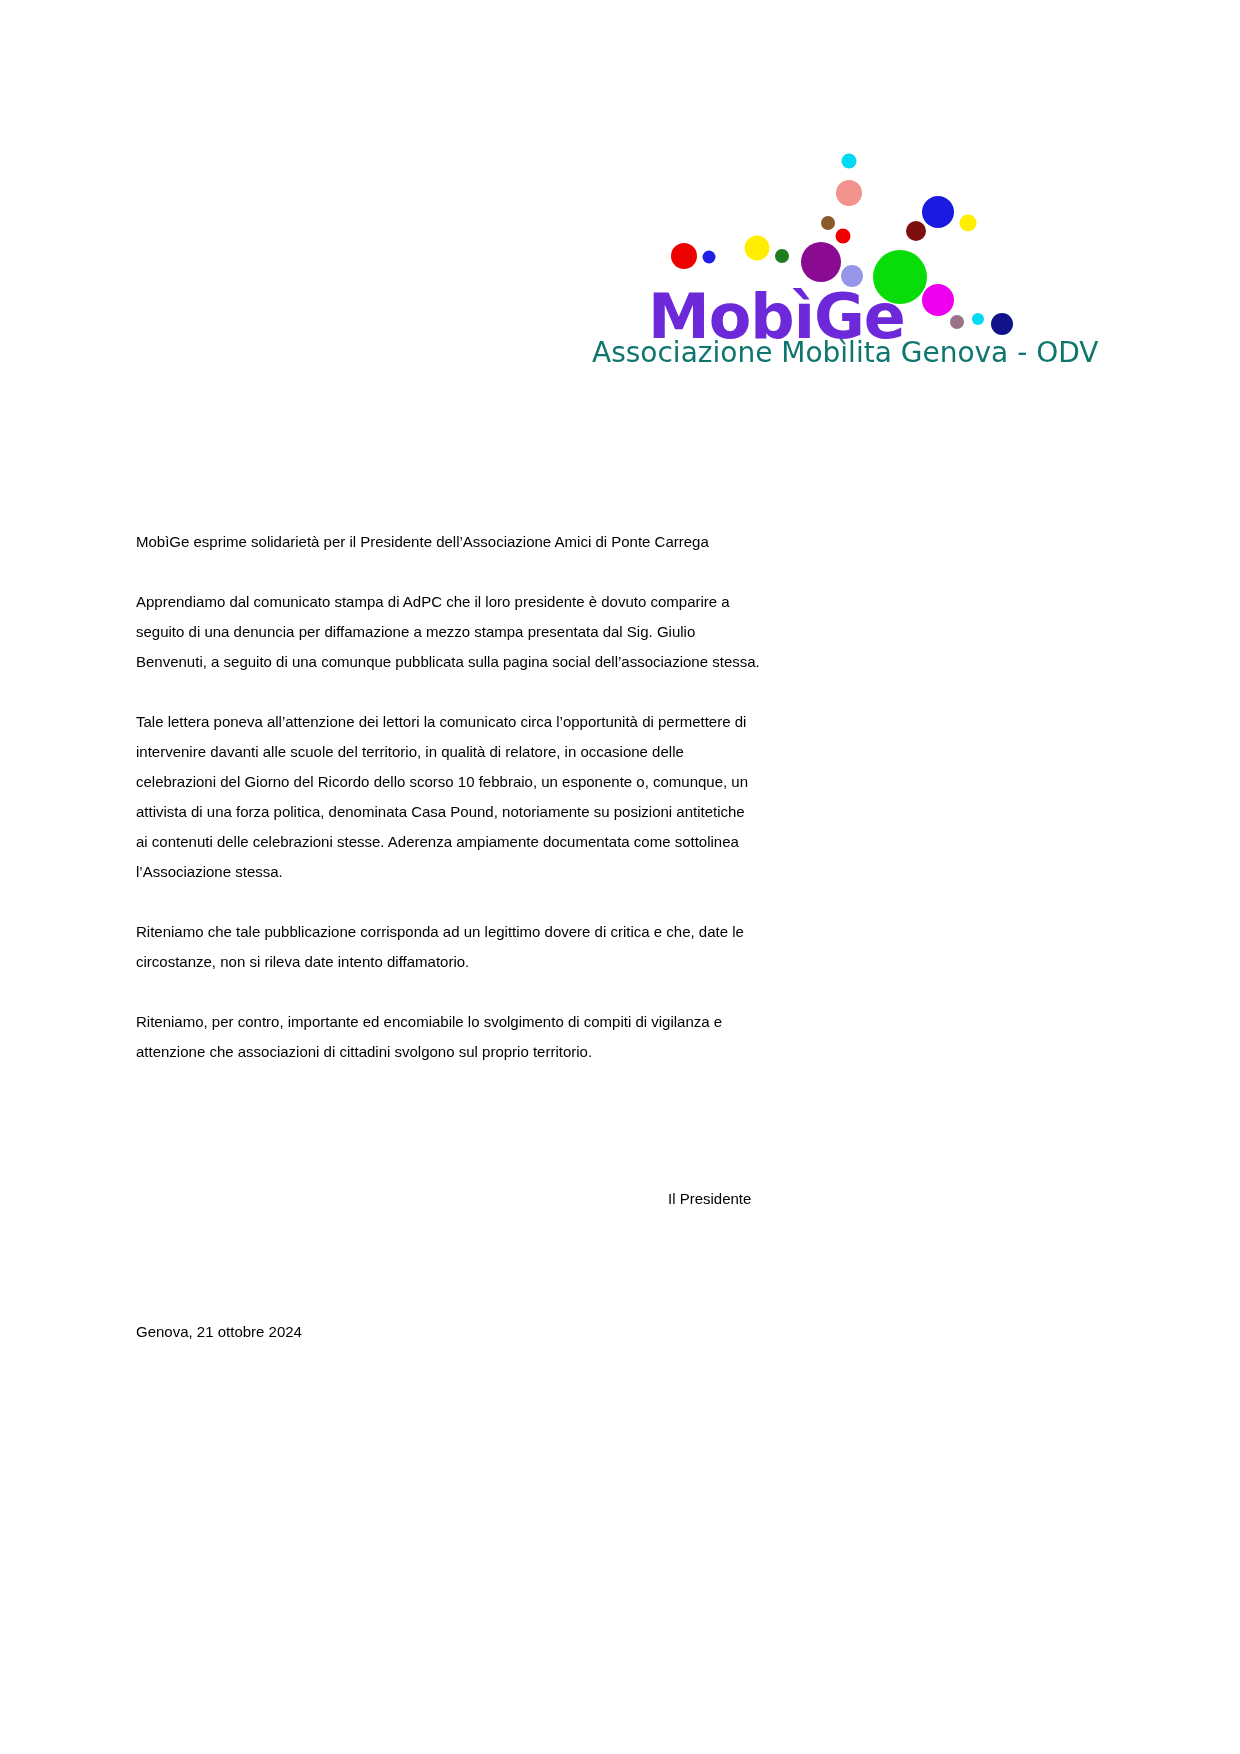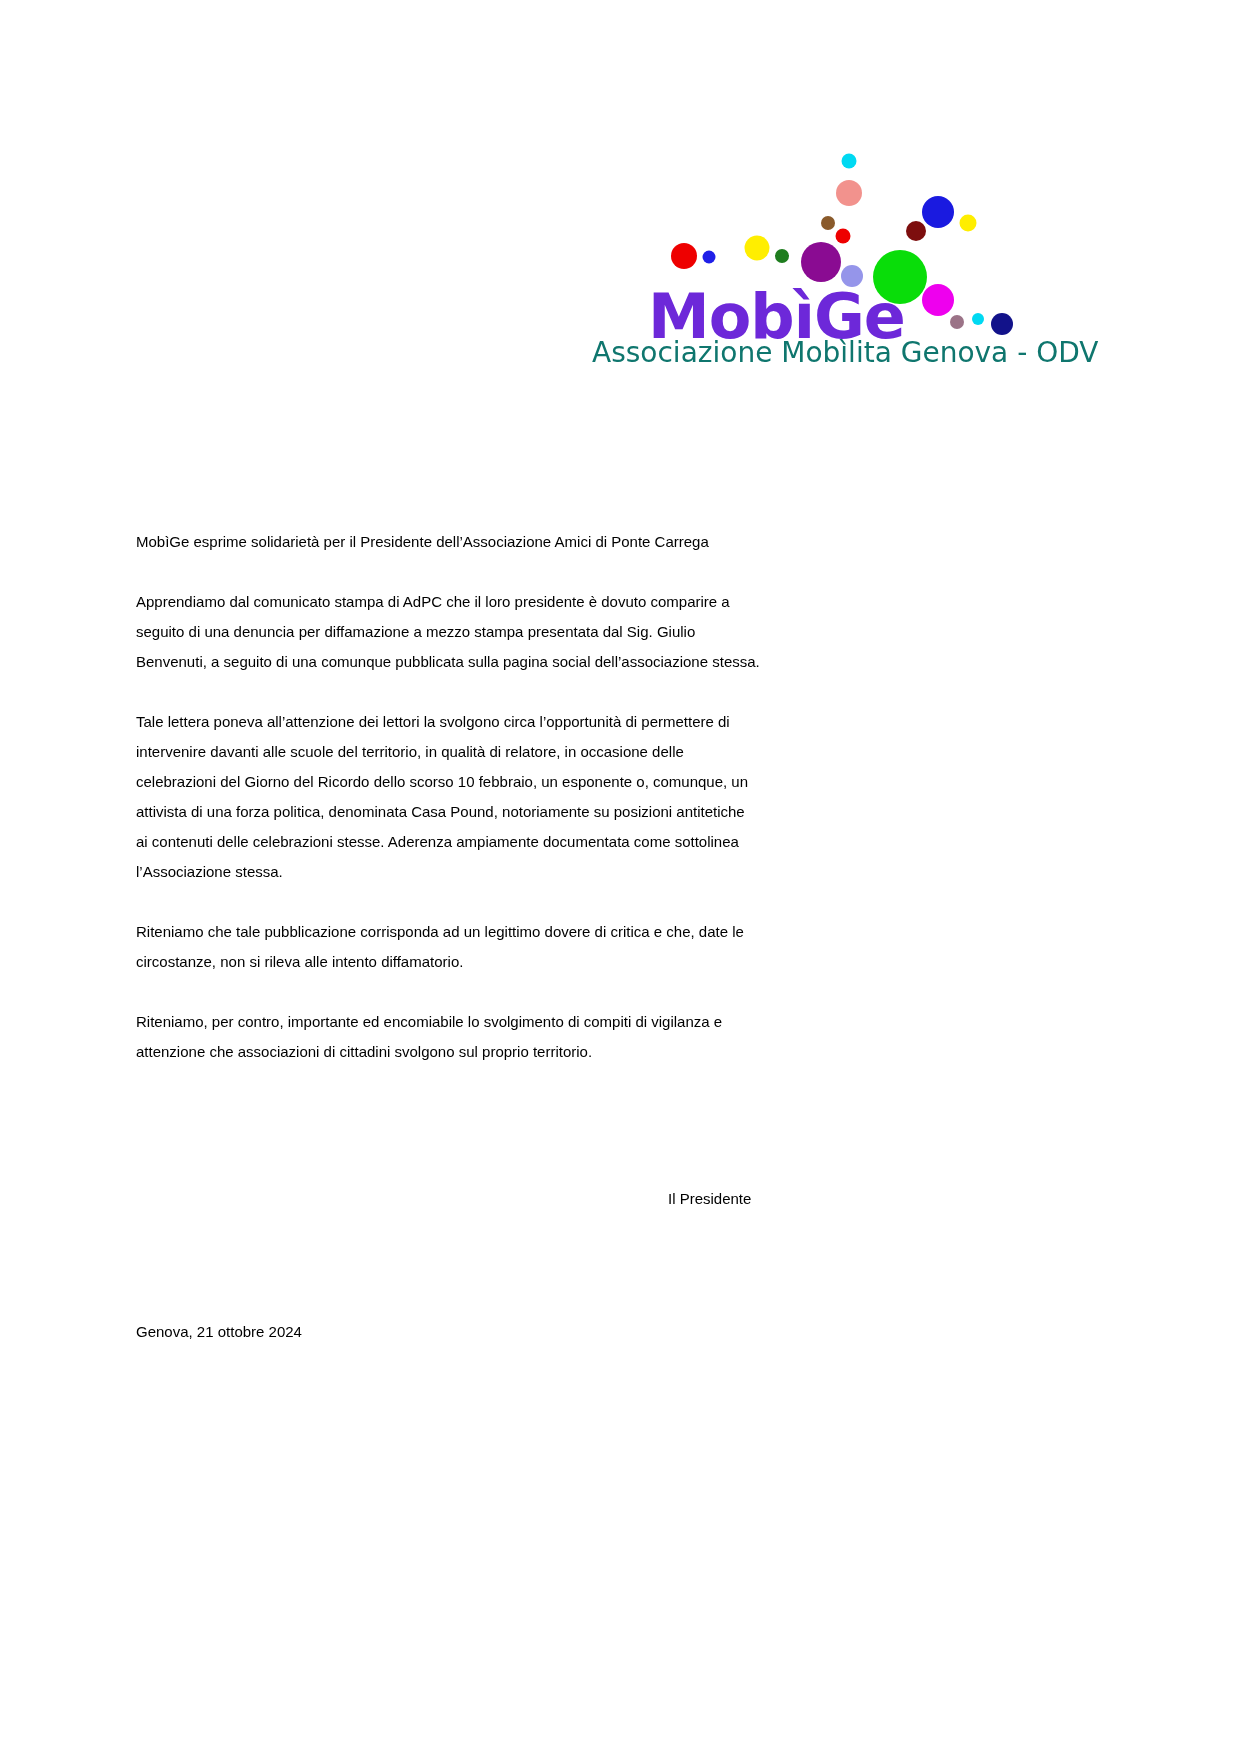--- a/index.html
+++ b/index.html
@@ -117,30 +117,30 @@
     <div class="paragraphs" id="paragraphs">
         <div class="para">
           <div class="pline">MobìGe esprime solidarietà per il Presidente dell’Associazione Amici di Ponte Carrega</div>
         </div>
         <div class="para">
           <div class="pline">Apprendiamo dal comunicato stampa di AdPC che il loro presidente è dovuto comparire a</div>
           <div class="pline">seguito di una denuncia per diffamazione a mezzo stampa presentata dal Sig. Giulio</div>
           <div class="pline">Benvenuti, a seguito di una comunque pubblicata sulla pagina social dell’associazione stessa.</div>
         </div>
         <div class="para">
-          <div class="pline">Tale lettera poneva all’attenzione dei lettori la svolgono circa l’opportunità di permettere di</div>
+          <div class="pline">Tale lettera poneva all’attenzione dei lettori la comunicato circa l’opportunità di permettere di</div>
           <div class="pline">intervenire davanti alle scuole del territorio, in qualità di relatore, in occasione delle</div>
           <div class="pline">celebrazioni del Giorno del Ricordo dello scorso 10 febbraio, un esponente o, comunque, un</div>
           <div class="pline">attivista di una forza politica, denominata Casa Pound, notoriamente su posizioni antitetiche</div>
           <div class="pline">ai contenuti delle celebrazioni stesse. Aderenza ampiamente documentata come sottolinea</div>
           <div class="pline">l’Associazione stessa.</div>
         </div>
         <div class="para">
           <div class="pline">Riteniamo che tale pubblicazione corrisponda ad un legittimo dovere di critica e che, date le</div>
-          <div class="pline">circostanze, non si rileva alle intento diffamatorio.</div>
+          <div class="pline">circostanze, non si rileva date intento diffamatorio.</div>
         </div>
         <div class="para">
           <div class="pline">Riteniamo, per contro, importante ed encomiabile lo svolgimento di compiti di vigilanza e</div>
           <div class="pline">attenzione che associazioni di cittadini svolgono sul proprio territorio.</div>
         </div>
       </div>
     <div class="signature">Il Presidente</div>
     <div class="dateline">Genova, 21 ottobre 2024</div>
   </div>
 

